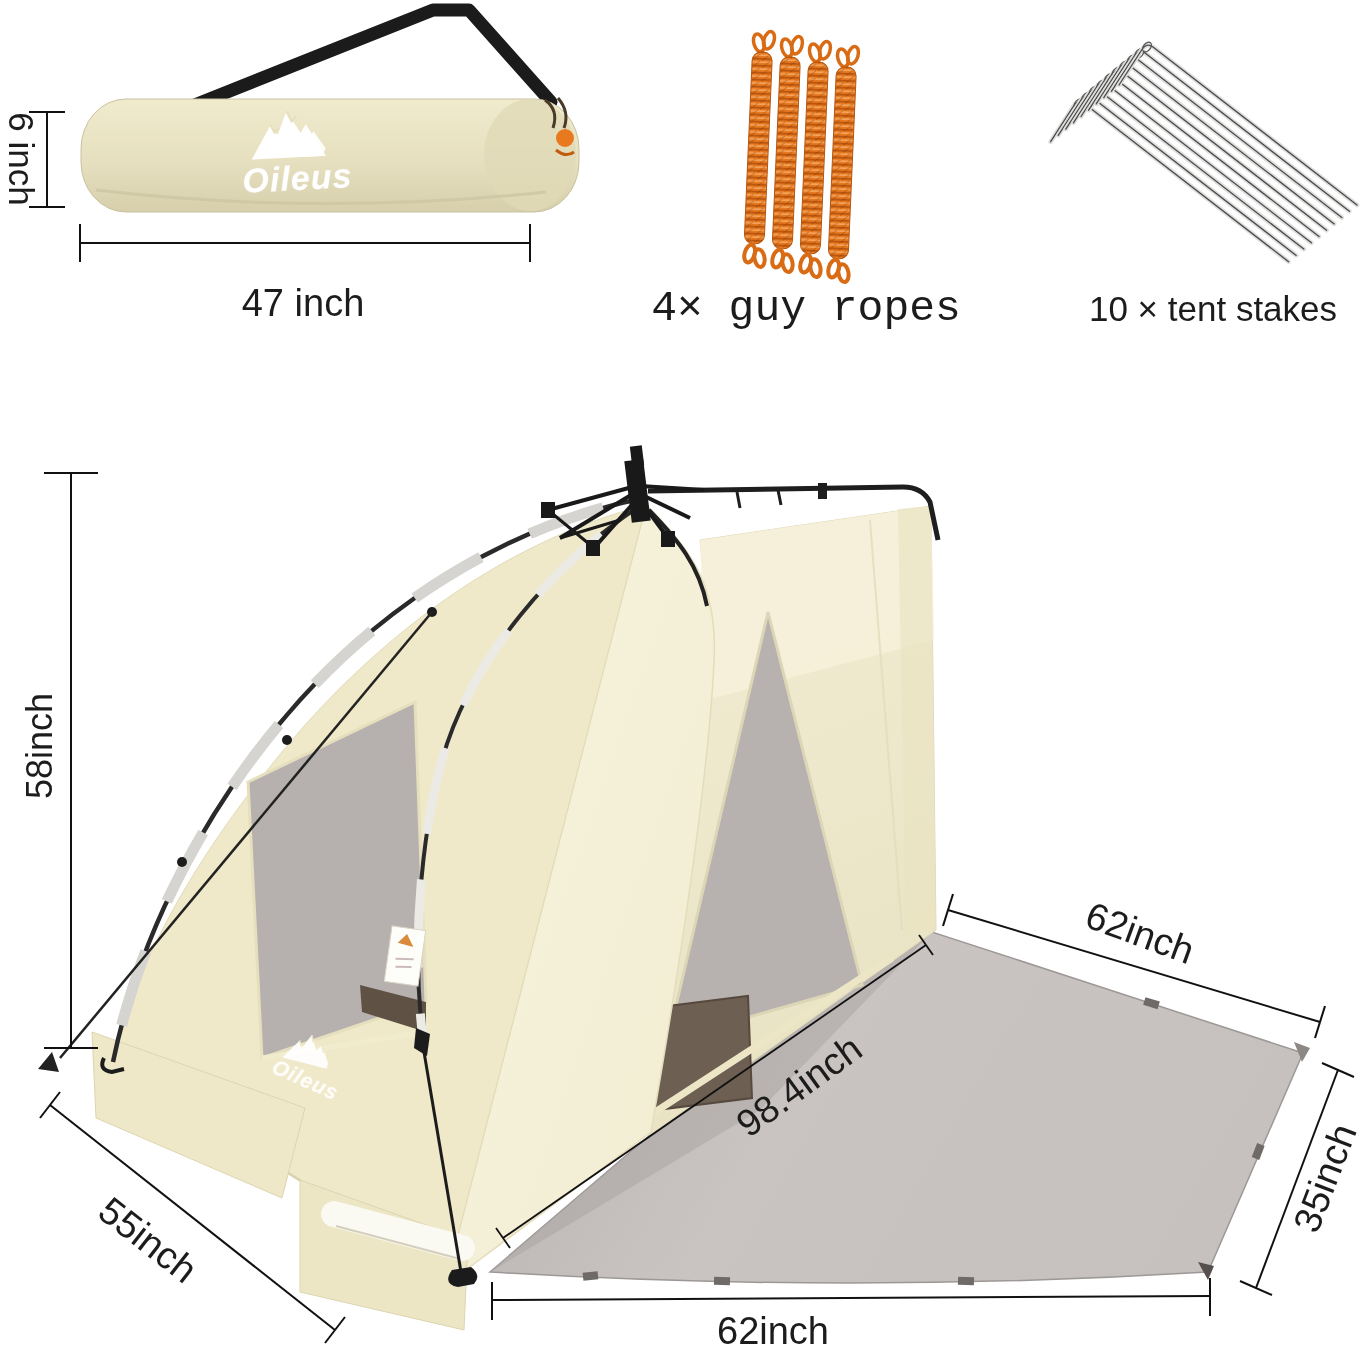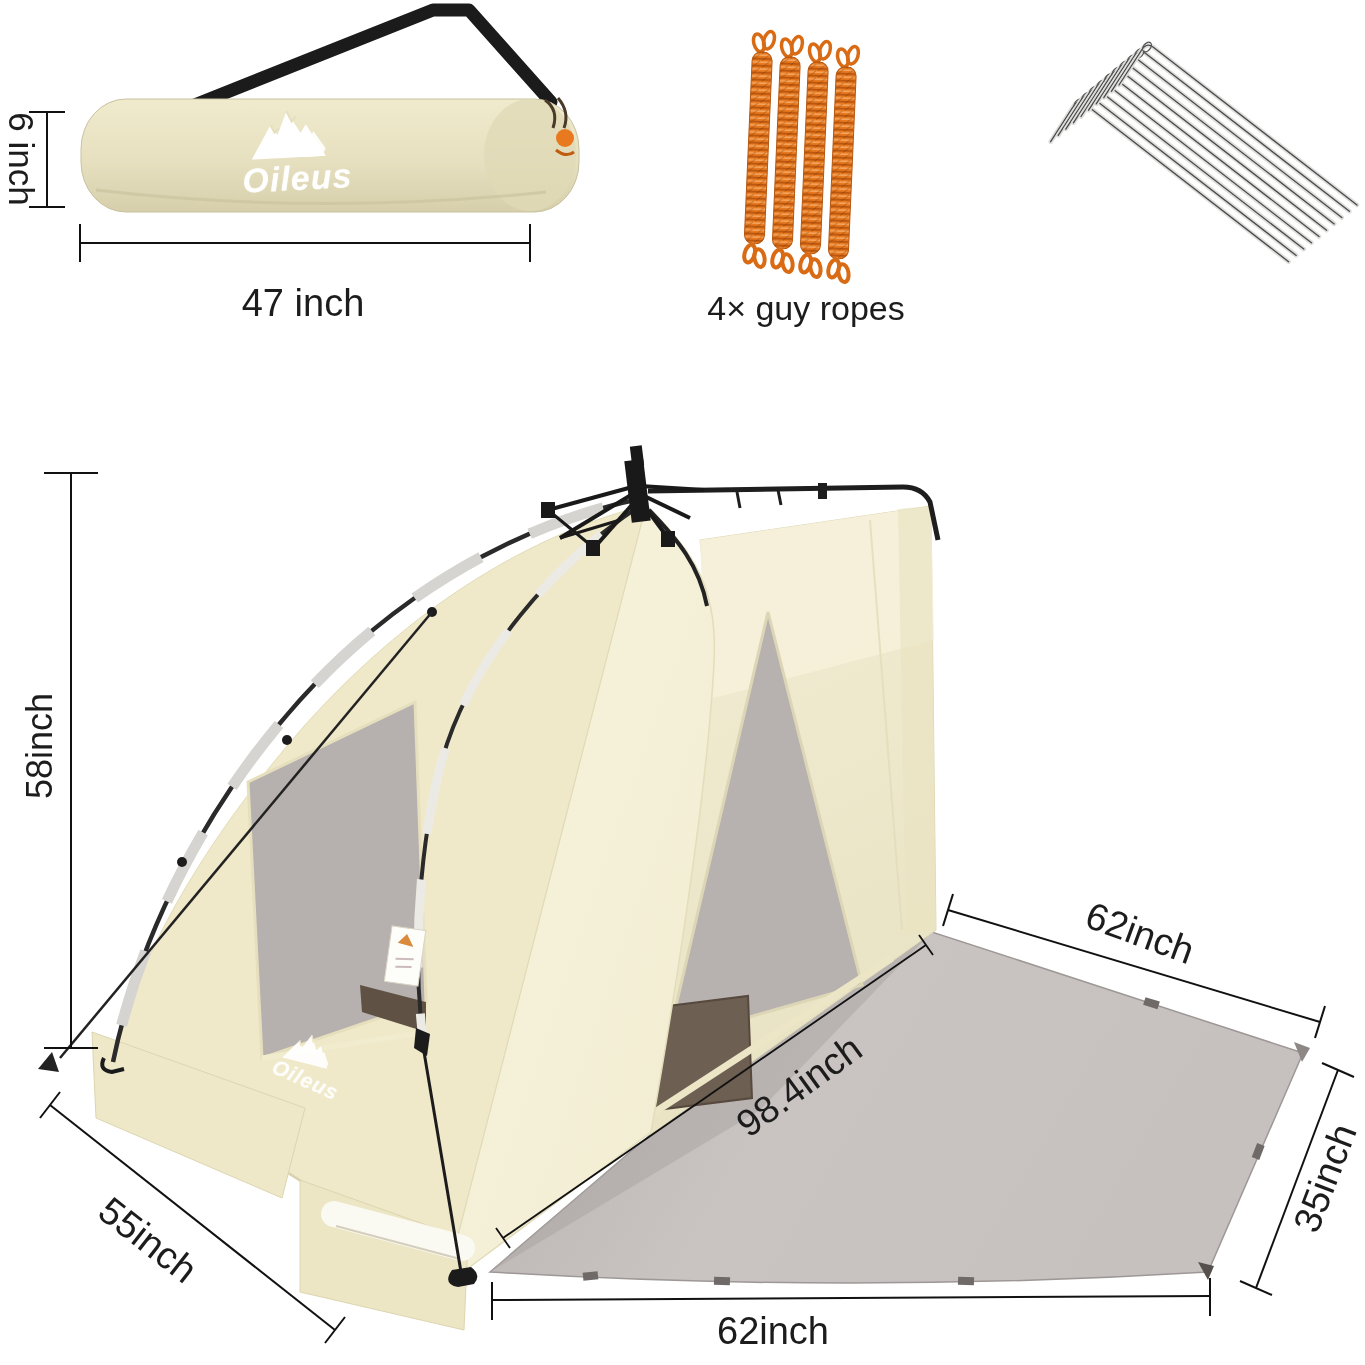--- a/index.html
+++ b/index.html
@@ -286,21 +286,22 @@
     </g>
 
     <line x1="492" y1="1300" x2="1210" y2="1296"></line>
     <line x1="492" y1="1282" x2="492" y2="1320"></line>
     <line x1="1210" y1="1278" x2="1210" y2="1316"></line>
   </g>
 </svg>
 
   <div class="label r90" style="left:21px;top:159px;font-size:35px;">6 inch</div>
   <div class="label" style="left:303px;top:303px;font-size:38px;">47 inch</div>
-  <div class="label" style="left:806px;top:308px;font-size:34px;">4× guy ropes</div>
+  <div class="label" style="left:806px;top:308px;font-size:43px;font-family:Liberation Mono, monospace;">4× guy ropes</div>
+  <div class="label" style="left:1213px;top:308px;font-size:35px;">10 × tent stakes</div>
   <div class="label rm90" style="left:40px;top:746px;font-size:36px;">58inch</div>
   <div class="label" style="left:148px;top:1240px;font-size:38px;transform:translate(-50%,-50%) rotate(38deg);">55inch</div>
   <div class="label" style="left:1140px;top:933px;font-size:38px;transform:translate(-50%,-50%) rotate(20deg);">62inch</div>
   <div class="label" style="left:799px;top:1086px;font-size:38px;transform:translate(-50%,-50%) rotate(-36deg);">98.4inch</div>
   <div class="label" style="left:1325px;top:1178px;font-size:38px;transform:translate(-50%,-50%) rotate(-69deg);">35inch</div>
   <div class="label" style="left:773px;top:1331px;font-size:38px;">62inch</div>
 
   <div class="logo bag-logo">
     <svg width="96" height="52" viewBox="0 0 100 56">
       <path d="M2,52 L24,16 L31,27 L42,2 L56,26 L62,17 L82,52 Z" fill="#ffffff"></path>

